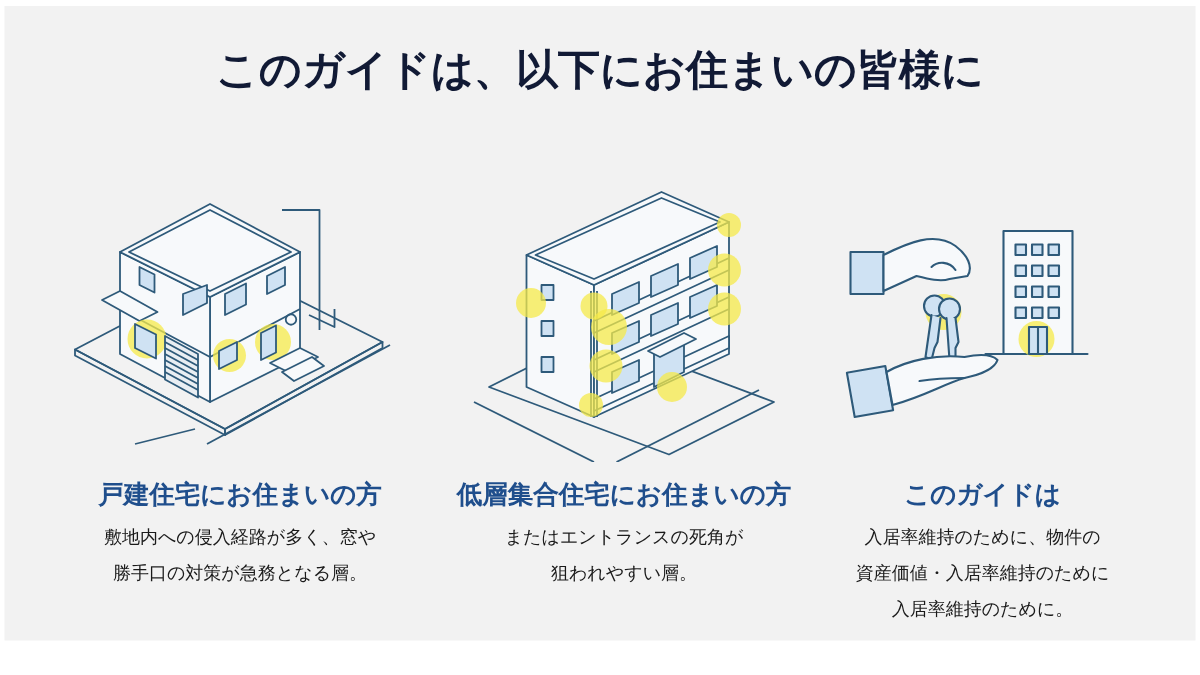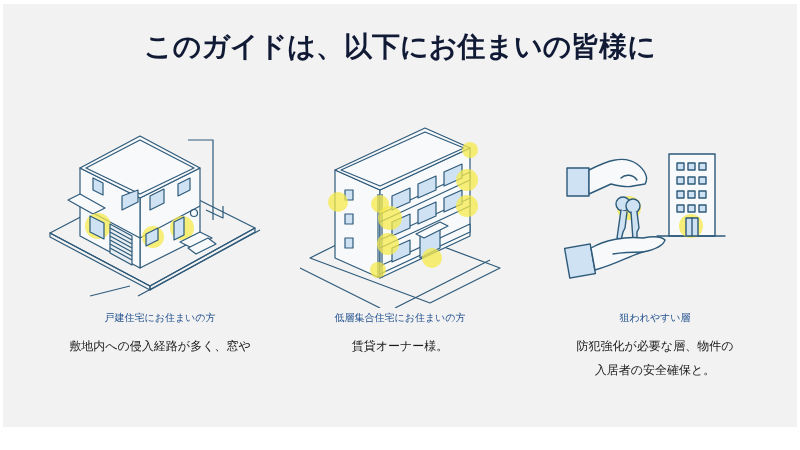--- a/index.html
+++ b/index.html
@@ -25,33 +25,33 @@
       letter-spacing: 0px;
     }
     .title .line { display: block; white-space: nowrap; }
     .col {
       position: absolute;
       top: 118px;
       width: 260px;
       text-align: center;
     }
     .col-1 { left: 30px; }
-    .col-2 { left: 270px; }
+    .col-2 { left: 286px; }
     .col-3 { left: 525px; }
     .illus {
       width: 260px; height: 190px;
       display: block;
       margin: 0 auto;
     }
     .heading {
       color: #1f4e8c;
-      font-weight: normal;
-      font-size: 10px;
+      font-weight: bold;
+      font-size: 17px;
       line-height: 20px;
-      margin-top: 0;
+      margin-top: 12px;
       white-space: nowrap;
     }
     .desc {
       color: #1a1a1a;
       font-weight: normal;
       font-size: 12px;
       line-height: 24px;
       margin-top: 6px;
     }
     .desc .line { display: block; white-space: nowrap; }
@@ -111,20 +111,21 @@
 
     <polygon points="144,104 144,122 154,117 154,99" fill="#cfe2f3"></polygon>
     <circle cx="164" cy="95" r="3.5"></circle>
 
     <polygon points="150,124 170,114 182,120 162,130" fill="#f7f9fb"></polygon>
     <polygon points="158,130 178,120 186,126 166,136" fill="#f7f9fb"></polygon>
   </svg>
   <h2 class="heading">戸建住宅にお住まいの方</h2>
   <p class="desc">
     <span class="line">敷地内への侵入経路が多く、窓や</span>
+    <span class="line">勝手口の対策が急務となる層。</span>
   </p>
 </section>
 
 <section class="col col-2">
   <svg class="illus" viewBox="0 0 260 190" fill="none" stroke="#2e5a7a" stroke-width="1.2" stroke-linejoin="round">
 
     <polygon points="40,140 110,105 230,150 160,185" fill="#f2f2f2"></polygon>
     <line x1="30" y1="150" x2="110" y2="190"></line>
     <line x1="125" y1="190" x2="220" y2="142"></line>
 
@@ -162,21 +163,22 @@
     <circle cx="197" cy="88" r="11" fill="#f5e94a" fill-opacity="0.75" stroke="none"></circle>
     <circle cx="68" cy="84" r="10" fill="#f5e94a" fill-opacity="0.75" stroke="none"></circle>
     <circle cx="110" cy="86" r="9" fill="#f5e94a" fill-opacity="0.75" stroke="none"></circle>
     <circle cx="120" cy="100" r="12" fill="#f5e94a" fill-opacity="0.75" stroke="none"></circle>
     <circle cx="118" cy="126" r="11" fill="#f5e94a" fill-opacity="0.75" stroke="none"></circle>
     <circle cx="108" cy="152" r="8" fill="#f5e94a" fill-opacity="0.75" stroke="none"></circle>
     <circle cx="162" cy="140" r="10" fill="#f5e94a" fill-opacity="0.75" stroke="none"></circle>
   </svg>
   <h2 class="heading">低層集合住宅にお住まいの方</h2>
   <p class="desc">
-    <span class="line">賃貸オーナー様。</span>
+    <span class="line">またはエントランスの死角が</span>
+    <span class="line">狙われやすい層。</span>
   </p>
 </section>
 
 <section class="col col-3">
   <svg class="illus" viewBox="0 0 260 190" fill="none" stroke="#2e5a7a" stroke-width="1.4" stroke-linejoin="round" stroke-linecap="round">
 
     <rect x="144" y="36" width="46" height="82" fill="#f7f9fb"></rect>
     <line x1="132" y1="118" x2="200" y2="118"></line>
     <g fill="#cfe2f3">
       <rect x="152" y="45" width="7" height="7"></rect>
@@ -204,18 +206,19 @@
 
     <circle cx="98" cy="86" r="7" fill="#cfe2f3"></circle>
     <circle cx="108" cy="88" r="7" fill="#cfe2f3"></circle>
     <path d="M96,92 L92,120 L96,122 L98,114 L100,110 L102,94" fill="#cfe2f3"></path>
     <path d="M106,94 L108,122 L112,122 L112,114 L114,110 L112,94" fill="#cfe2f3"></path>
 
     <rect x="42" y="128" width="26" height="30" fill="#cfe2f3" transform="rotate(-10 55 143)"></rect>
     <path d="M66,130 C80,122 100,118 118,120 C128,118 136,118 140,122 C138,128 128,132 118,134 C104,138 92,146 70,152 Z" fill="#f7f9fb"></path>
     <path d="M88,136 C100,134 110,134 118,134"></path>
   </svg>
-  <h2 class="heading">狙われやすい層</h2>
+  <h2 class="heading">このガイドは</h2>
   <p class="desc">
-    <span class="line">防犯強化が必要な層、物件の</span>
-    <span class="line">入居者の安全確保と。</span>
+    <span class="line">入居率維持のために、物件の</span>
+    <span class="line">資産価値・入居率維持のために</span>
+    <span class="line">入居率維持のために。</span>
   </p>
 </section>
 
 </body></html>

